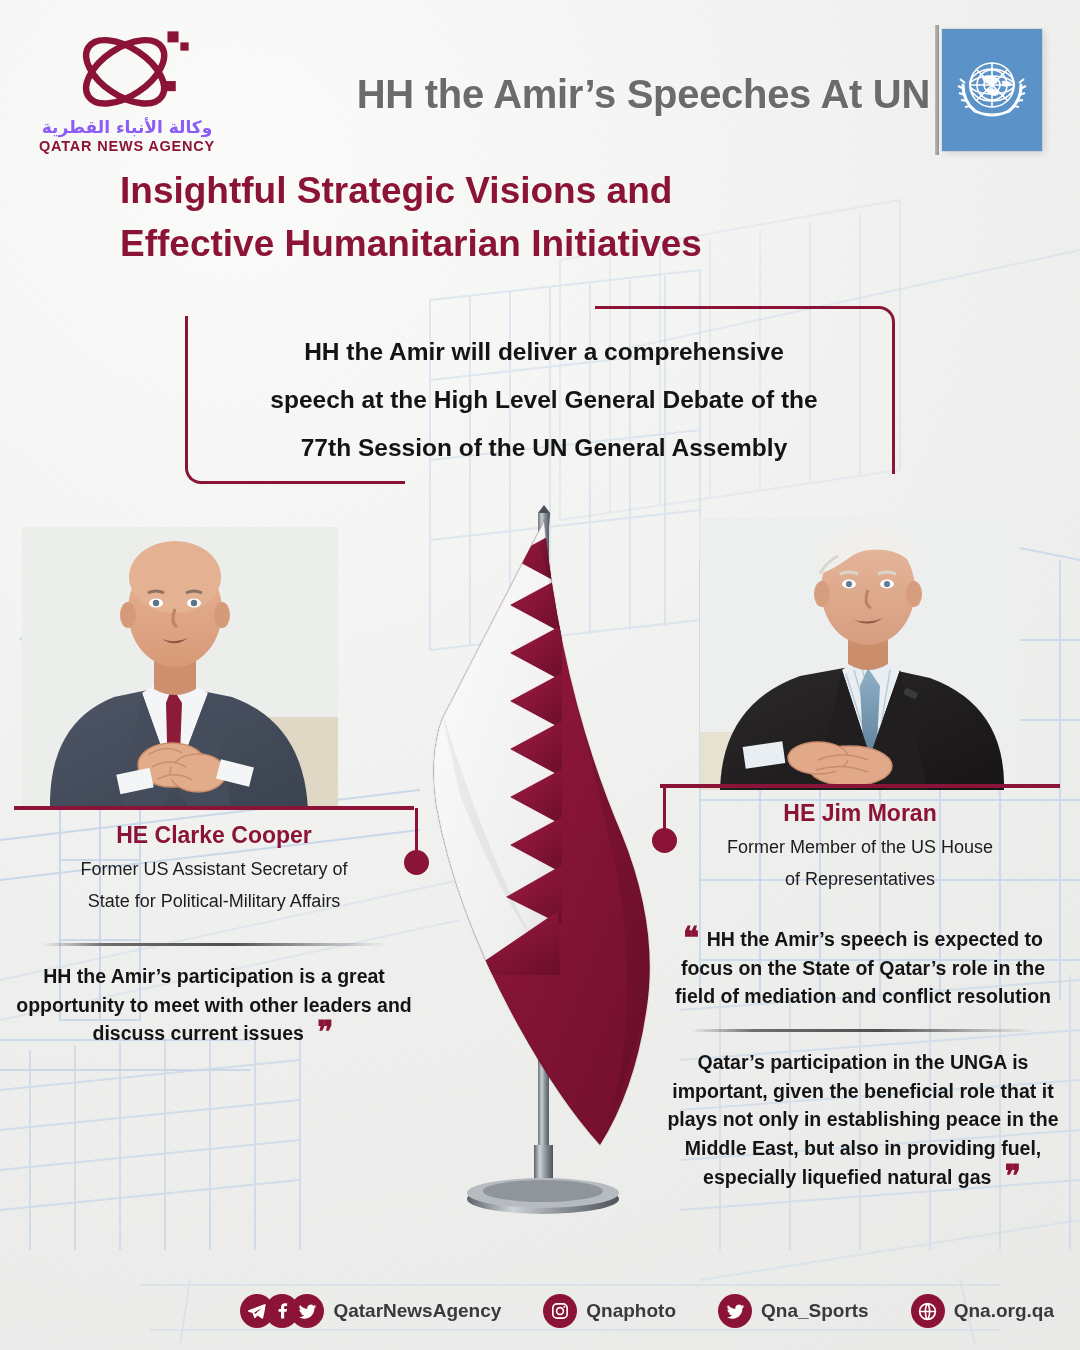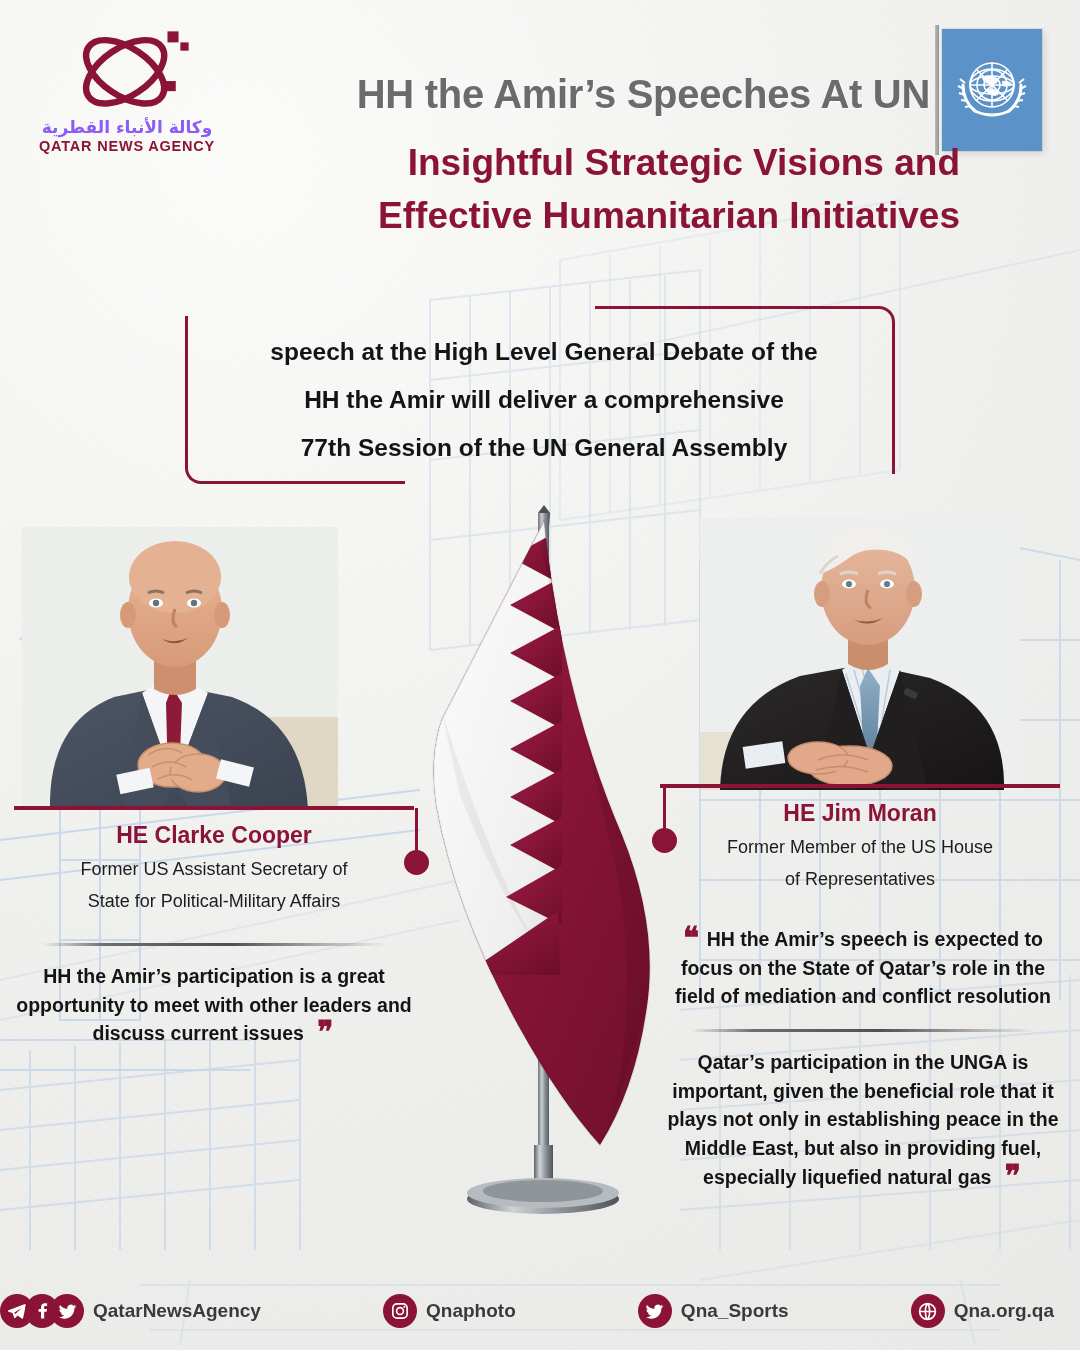--- a/index.html
+++ b/index.html
@@ -52,21 +52,21 @@
 
   
   #title-main{
     position:absolute; left:0; right:0; top:72px; text-align:right;
     font-size:40px; font-weight:700; color:#6b6b6b;
     letter-spacing:-.3px;
     text-shadow:1px 1px 1px rgba(255,255,255,.8);
     padding:0 150px 0 200px;
   }
   #title-sub{
-    position:absolute; left:0; right:0; top:137px; text-align:right;
+    position:absolute; left:0; right:0; top:165px; text-align:left;
     font-size:37px; font-weight:700; color:#8c1338; line-height:1.42;
     padding:0 120px;
   }
 
   
   #statement-box{
     position:absolute; left:185px; top:306px; width:710px; height:178px;
   }
   #statement-box .br-tr{
     position:absolute; right:0; top:0; width:300px; height:168px;
@@ -132,21 +132,21 @@
   }
   .qmark.close{ margin-left:8px; }
   .divider{
     height:3px; margin:18px 28px 16px 28px;
     background:linear-gradient(90deg, rgba(120,120,120,0) 0%, #6e6e6e 18%, #4f4f4f 55%, rgba(120,120,120,0) 100%);
   }
 
   
   #footer{
     position:absolute; left:0; right:0; bottom:22px;
-    display:flex; justify-content:space-between; align-items:center; gap:9px;
+    display:flex; justify-content:flex-end; align-items:center; gap:16px;
   }
   #footer .grp{ display:flex; align-items:center; }
   #footer .sicon{
     width:34px; height:34px; border-radius:50%;
     background:#8c1338; display:flex; align-items:center; justify-content:center;
     color:#fff; flex:0 0 auto;
   }
   #footer .sicon.overlap{ margin-left:-9px; }
   #footer .handle{
     font-size:19px; font-weight:700; color:#3a3a3a; margin:0 26px 0 9px;
@@ -252,22 +252,22 @@
 <div id="title-main">HH the Amir’s Speeches At UN</div>
 <div id="title-sub">
   <div>Insightful Strategic Visions and</div>
   <div>Effective Humanitarian Initiatives</div>
 </div>
 
 <div id="statement-box">
   <div class="br-tr"></div>
   <div class="br-bl"></div>
   <div id="statement-text">
+    <div>HH the Amir will deliver a comprehensive</div>
     <div>speech at the High Level General Debate of the</div>
-    <div>HH the Amir will deliver a comprehensive</div>
     <div>77th Session of the UN General Assembly</div>
   </div>
 </div>
 
 <div class="photo" id="photo-left">
   <svg viewBox="0 0 316 283" width="316" height="283">
     <defs>
       <linearGradient id="suitL" x1="0" y1="0" x2="1" y2="1">
         <stop offset="0" stop-color="#4e5666"></stop>
           <stop offset="1" stop-color="#3b4250"></stop>

